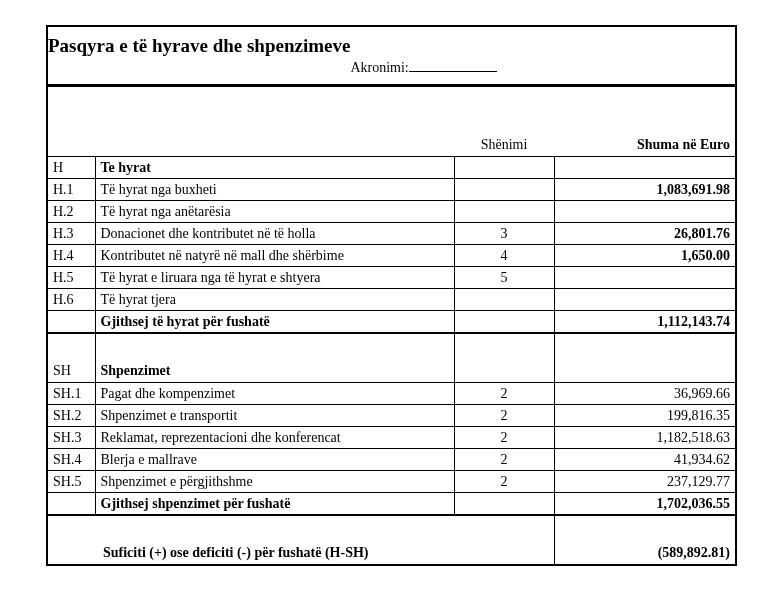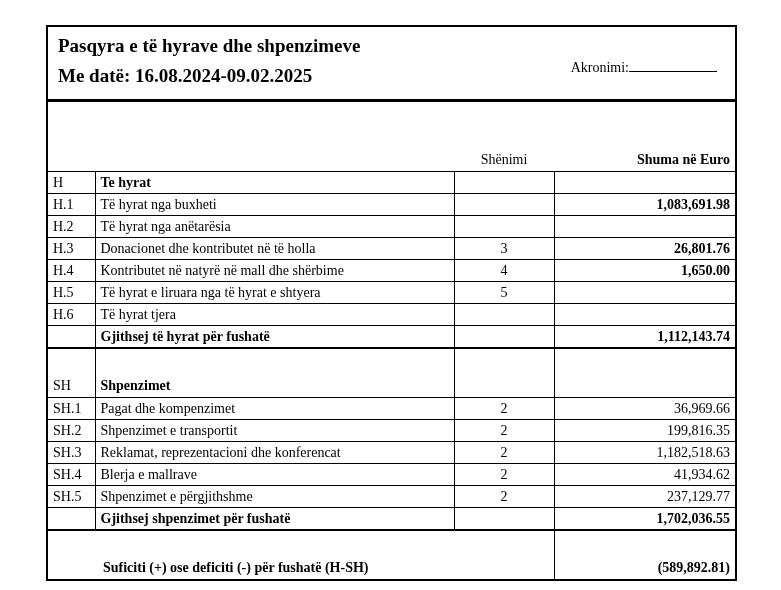--- a/index.html
+++ b/index.html
@@ -16,23 +16,23 @@
     position: absolute;
     left: 46px;
     top: 25px;
     width: 691px;
     border: 2px solid #000;
     background: #fff;
   }
   .title-block {
     box-sizing: border-box;
     border-bottom: 3px solid #000;
-    padding: 4px 10px 8px 10px;
+    padding: 4px 10px 8px 0;
     display: flex;
-    justify-content: space-between;
+    justify-content: flex-start;
   }
   .title-lines { }
   .doc-title, .doc-date {
     font-size: 19px;
     font-weight: bold;
     line-height: 30px;
     white-space: nowrap;
   }
   .acronym {
     font-size: 14px;
@@ -102,21 +102,20 @@
   .b { font-weight: bold; }
 </style>
 </head>
 <body>
 
 <div class="doc">
 
   <div class="title-block">
     <div class="title-lines">
       <div class="doc-title">Pasqyra e të hyrave dhe shpenzimeve</div>
-      <div class="doc-date">Me datë: 16.08.2024-09.02.2025</div>
     </div>
     <div class="acronym"><span>Akronimi:</span><span class="blank"></span></div>
   </div>
 
   <div class="col-labels">
     <div class="col-label-note">Shënimi</div>
     <div class="col-label-amount">Shuma në Euro</div>
   </div>
 
   <table class="grid">

